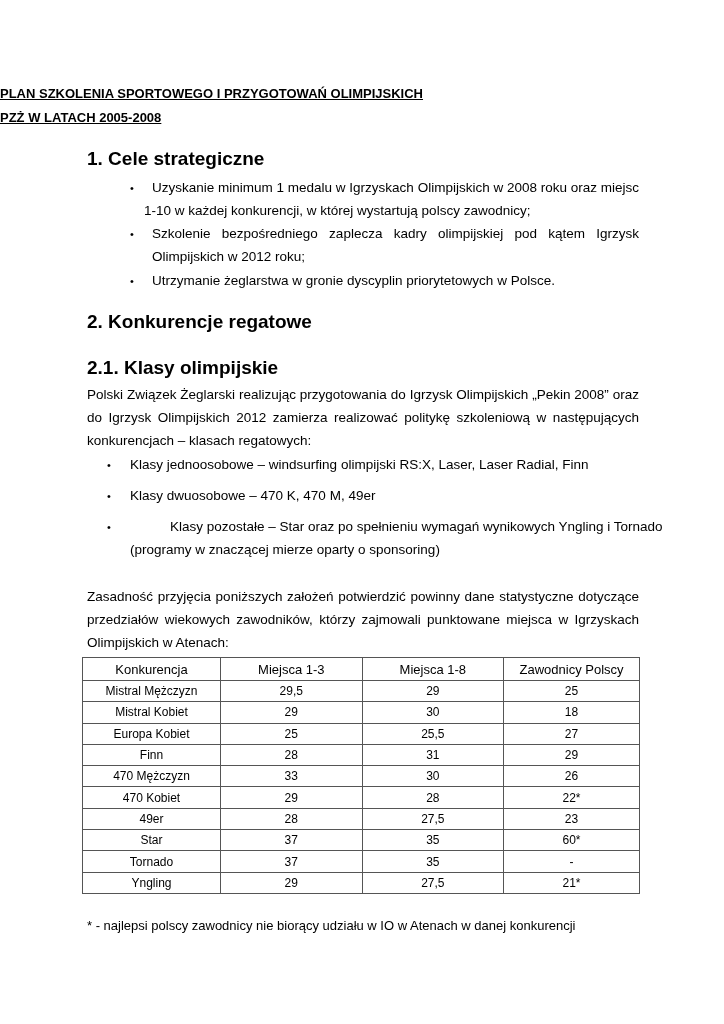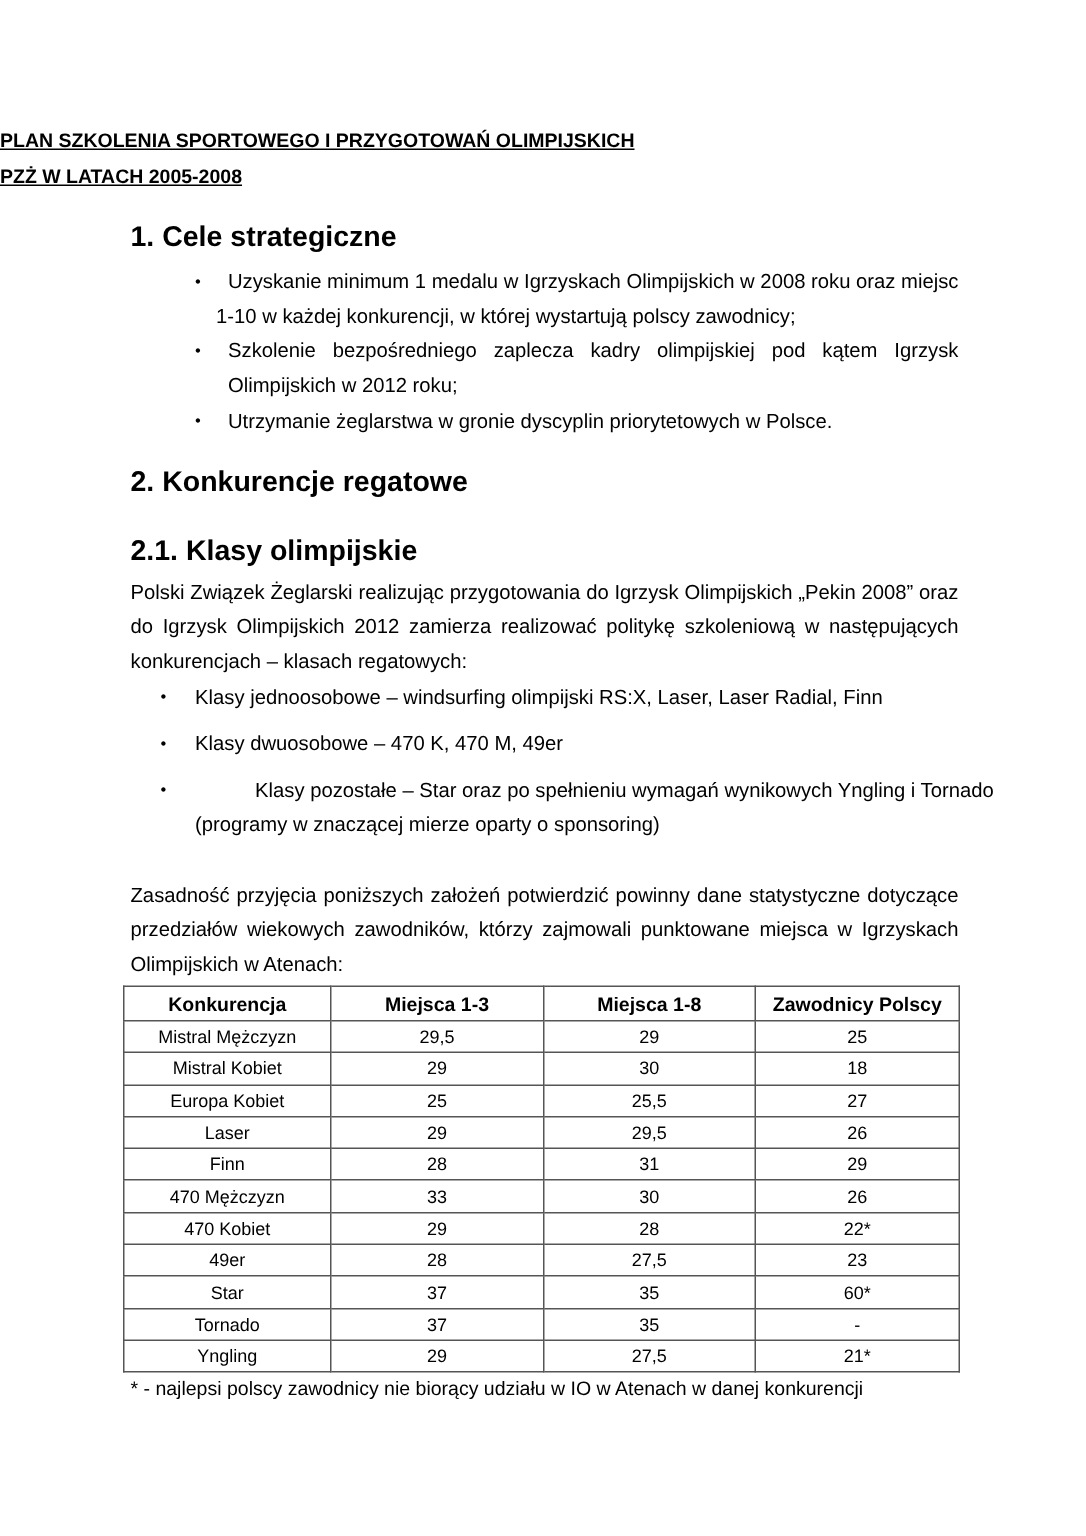--- a/index.html
+++ b/index.html
@@ -8,21 +8,21 @@
   .page { position: absolute; left: 0; top: 0; width: 724px; height: 1024px; }
   .title { position: absolute; left: 0; width: 724px; text-align: left;
            font-weight: bold; font-size: 13px; text-decoration: underline; }
   .h { position: absolute; left: 87px; font-weight: bold; font-size: 19px; }
   .line { position: absolute; font-size: 13.5px; white-space: nowrap; }
   .just { position: absolute; font-size: 13.5px; text-align: justify; text-align-last: justify; white-space: nowrap; }
   .bullet { position: absolute; font-size: 11px; }
   table.data { position: absolute; left: 82px; top: 657px; width: 558px;
                border-collapse: collapse; font-size: 12px; }
   table.data th, table.data td { border: 1px solid #555; text-align: center; padding: 0; }
-  table.data th { height: 22px; font-weight: bold; font-size: 13px; }
+  table.data th { height: 22px; font-weight: normal; font-size: 13px; }
   table.data td { height: 20.3px; }
   .c1 { width: 138px; } .c2 { width: 142px; } .c3 { width: 142px; } .c4 { width: 136px; }
   .foot { position: absolute; left: 87px; top: 918px; font-size: 13px; white-space: nowrap; }
 </style>
 </head>
 <body>
 
 <div class="page">
 
   <div class="title" style="top:86px;">PLAN SZKOLENIA SPORTOWEGO I PRZYGOTOWAŃ OLIMPIJSKICH</div>
@@ -84,26 +84,20 @@
         <td>30</td>
         <td>18</td>
       </tr>
       <tr>
         <td>Europa Kobiet</td>
         <td>25</td>
         <td>25,5</td>
         <td>27</td>
       </tr>
       <tr>
-        <td>Laser</td>
-        <td>29</td>
-        <td>29,5</td>
-        <td>26</td>
-      </tr>
-      <tr>
         <td>Finn</td>
         <td>28</td>
         <td>31</td>
         <td>29</td>
       </tr>
       <tr>
         <td>470 Mężczyzn</td>
         <td>33</td>
         <td>30</td>
         <td>26</td>

